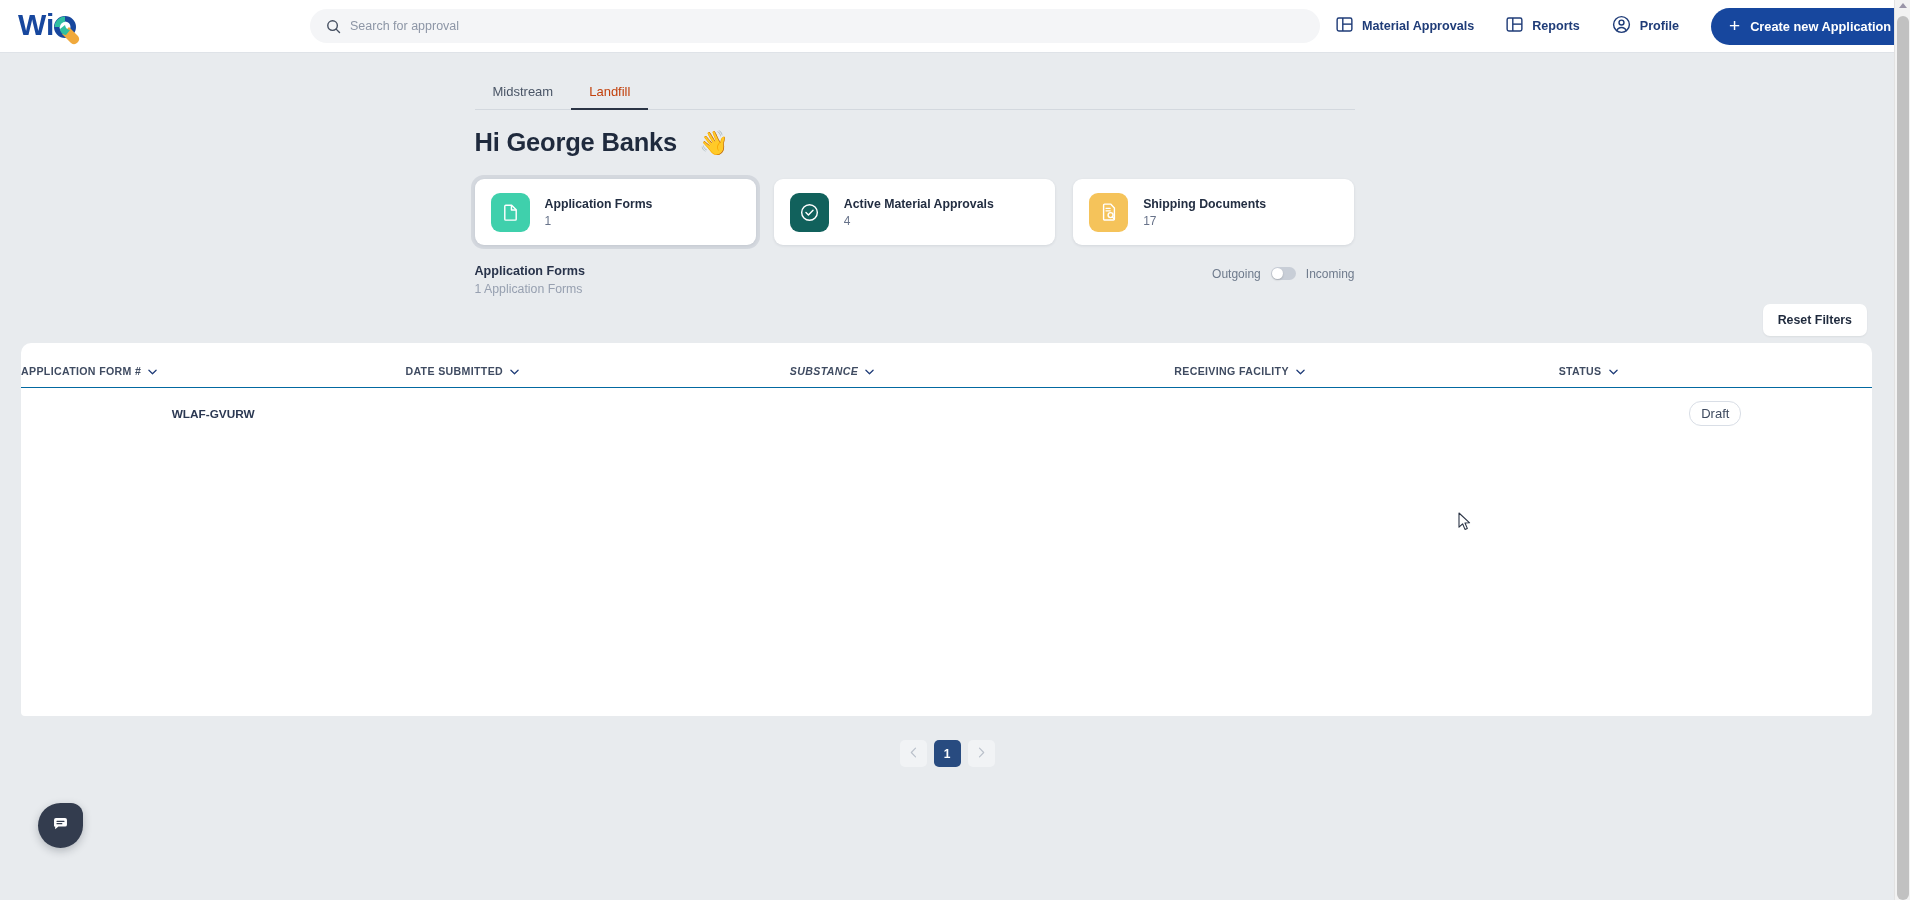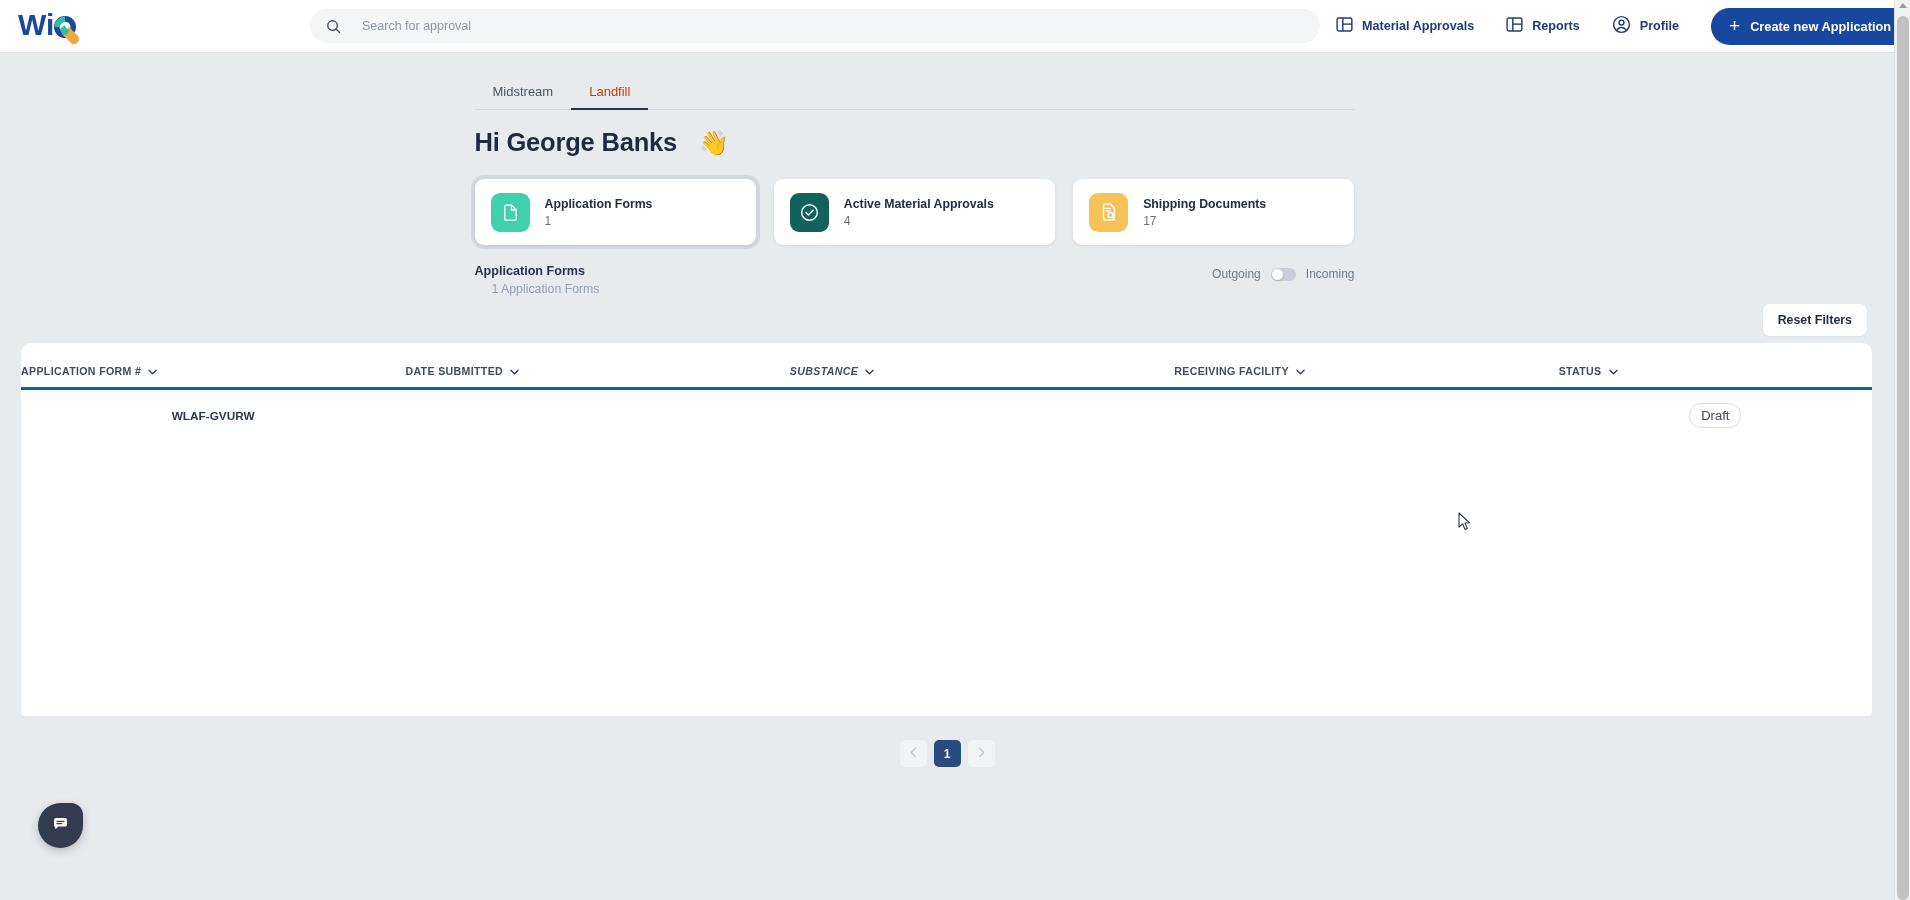--- a/index.html
+++ b/index.html
@@ -59,21 +59,21 @@
     margin-left: 180px;
     flex: 0 0 auto;
   }
   .search-box {
     height: 34px;
     background: #f4f5f7;
     border-radius: 18px;
     display: flex;
     align-items: center;
     padding: 0 16px;
-    gap: 21px;
+    gap: 9px;
     cursor: text;
   }
   .search-box .s-icon { flex: 0 0 auto; display:flex; }
   .search-input {
     border: none;
     outline: none;
     background: transparent;
     font-family: "Liberation Sans", sans-serif;
     font-size: 12.5px;
     color: #3d4758;
@@ -231,26 +231,24 @@
   }
   .filter-left { display: flex; flex-direction: column; gap: 4px; }
   .filter-title {
     font-size: 12.6px;
     font-weight: 700;
     color: #28334a;
   }
   .filter-sub {
     font-size: 12.3px;
     color: #97a0b0;
-    margin-left: 17px;
   }
   .toggle-group {
     margin-left: auto;
     display: flex;
-    align-items: center;
     gap: 10px;
     padding-top: 3px;
   }
   .tg-label { font-size: 12px; color: #6e7a8c; }
   .switch {
     width: 25px; height: 13px;
     background: #c8ced7;
     border-radius: 8px;
     position: relative;
     cursor: pointer;
@@ -298,21 +296,21 @@
     border-collapse: collapse;
     table-layout: fixed;
   }
   table.grid th {
     text-align: left;
     font-size: 10.6px;
     font-weight: 700;
     letter-spacing: 0.35px;
     color: #3f4b61;
     padding: 22px 0 10px 0;
-    border-bottom: 3px solid #0369a1;
+    border-bottom: 1px solid #0369a1;
     white-space: nowrap;
   }
   .th-inner { display: inline-flex; align-items: center; gap: 7px; cursor: pointer; }
   th.c1 { padding-left: 16px; width: 368px; }
   th.c2 { width: 368px; }
   th.c3 { width: 368px; font-style: italic; }
   th.c4 { width: 368px; }
   th.c5 { width: 300px; }
 
   table.grid td {

